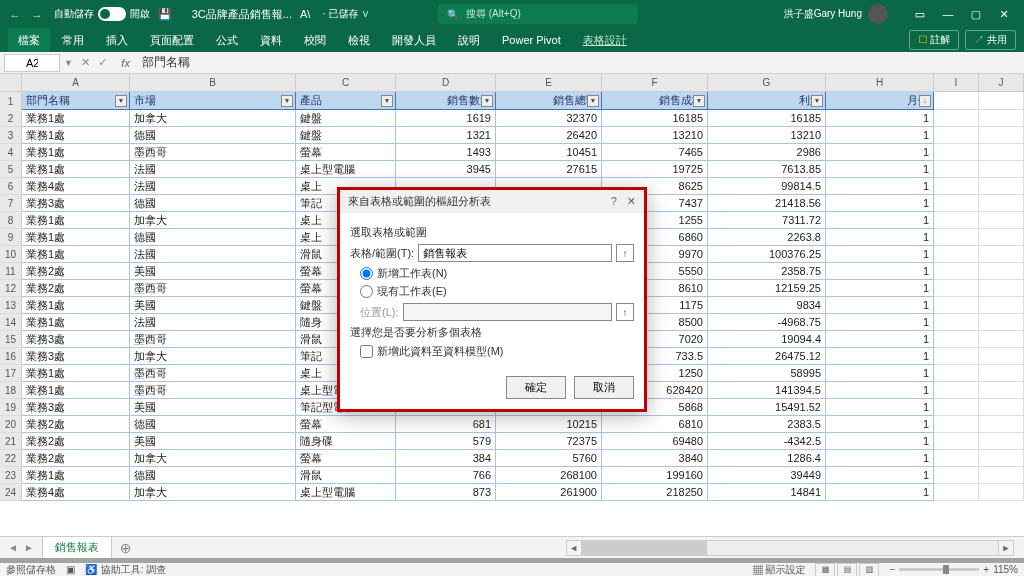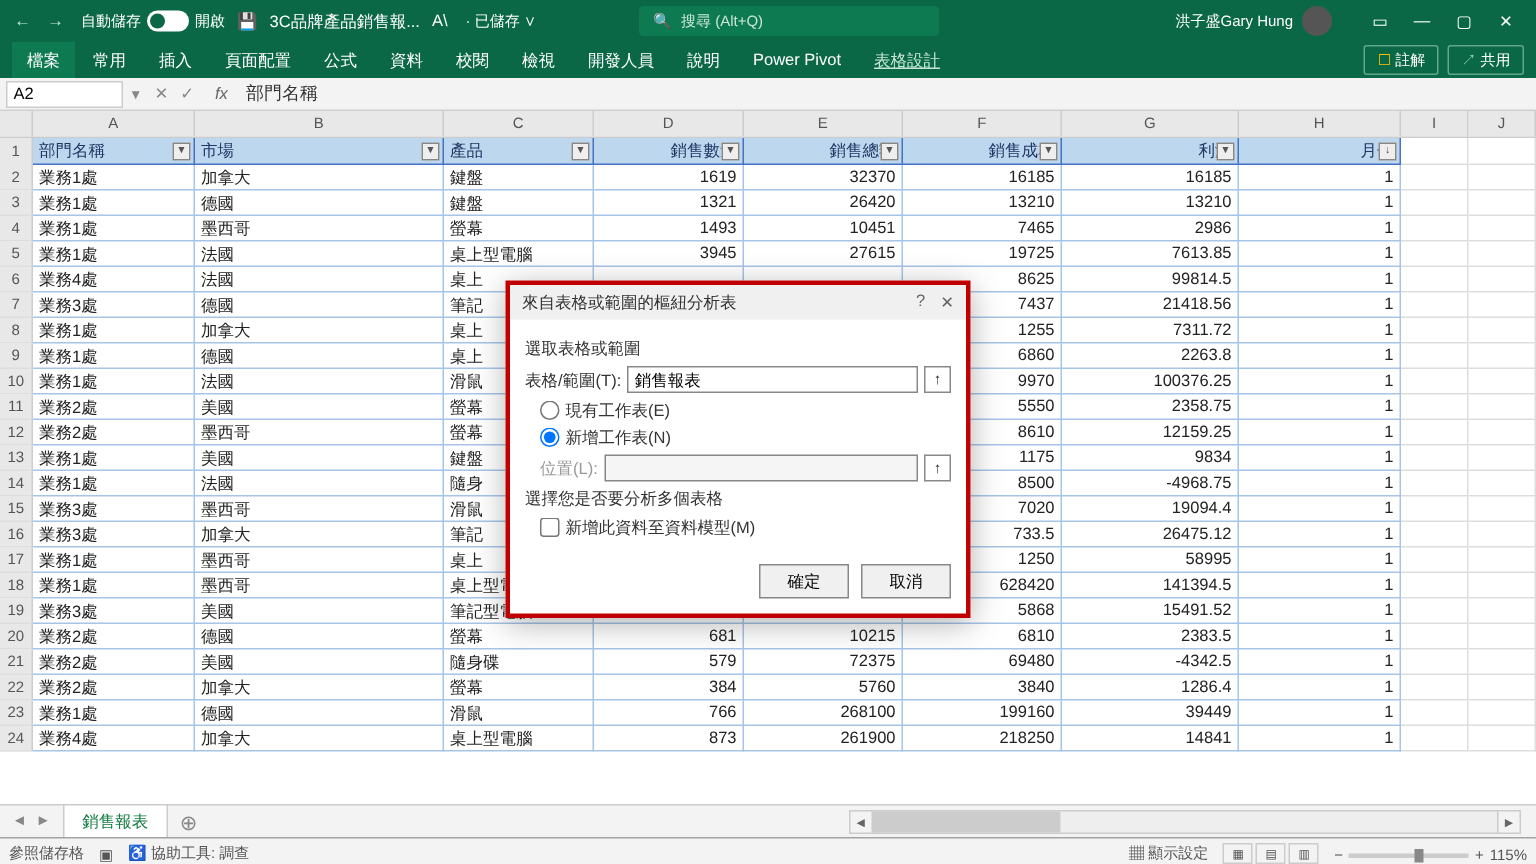--- a/index.html
+++ b/index.html
@@ -5,40 +5,40 @@
 * { margin: 0; padding: 0; box-sizing: border-box; font-family: "Microsoft YaHei", "Segoe UI", sans-serif; }
 body { background: #fff; width: 1024px; height: 576px; overflow: hidden; position: relative; font-size: 11px; }
 
 
 .titlebar { background: #0a6847; height: 28px; display: flex; align-items: center; color: #fff; padding: 0 6px; gap: 8px; }
 .titlebar .arrows { display: flex; gap: 4px; }
 .titlebar .arrow-btn { width: 18px; height: 18px; display: flex; align-items: center; justify-content: center; color: #c8e6d6; cursor: pointer; }
 .titlebar .autosave { display: flex; align-items: center; gap: 4px; font-size: 10px; }
 .titlebar .toggle { width: 28px; height: 14px; background: #fff; border-radius: 7px; position: relative; }
 .titlebar .toggle::after { content: ""; width: 10px; height: 10px; background: #0a6847; border-radius: 50%; position: absolute; left: 2px; top: 2px; }
-.titlebar .doc-title { font-size: 11px; margin-left: 0; }
+.titlebar .doc-title { font-size: 11px; margin-left: 12px; }
 .titlebar .saved { font-size: 10px; margin-left: 4px; }
 .titlebar .search { background: #0d7a52; border-radius: 3px; padding: 3px 10px; display: flex; align-items: center; gap: 6px; margin-left: 60px; font-size: 10px; color: #c8e6d6; width: 200px; }
 .titlebar .spacer { flex: 1; }
 .titlebar .user { display: flex; align-items: center; gap: 6px; font-size: 10px; }
 .titlebar .avatar { width: 20px; height: 20px; border-radius: 50%; background: #555; }
 .titlebar .win-controls { display: flex; gap: 0; margin-left: 10px; }
 .titlebar .win-btn { width: 28px; height: 28px; display: flex; align-items: center; justify-content: center; color: #fff; cursor: pointer; font-size: 11px; }
 
 
 .ribbon-tabs { background: #0a6847; height: 24px; display: flex; align-items: center; color: #fff; padding: 0 8px; gap: 2px; font-size: 11px; }
 .ribbon-tabs .tab { padding: 4px 10px; cursor: pointer; height: 24px; display: flex; align-items: center; }
 .ribbon-tabs .tab.file { background: #0d7a52; }
 .ribbon-tabs .tab.active { color: #c8e6d6; text-decoration: underline; }
 .ribbon-tabs .spacer { flex: 1; }
 .ribbon-tabs .rbtn { border: 1px solid #5fa889; padding: 2px 8px; border-radius: 2px; margin-left: 4px; font-size: 10px; cursor: pointer; text-align: center; }
 
 
 .formula-bar { height: 22px; display: flex; align-items: center; border-bottom: 1px solid #d0d0d0; background: #f3f3f3; }
-.formula-bar .name-box { width: 78px; border: 1px solid #ccc; background: #fff; padding: 2px 4px; font-size: 11px; margin: 12px 4px; }
+.formula-bar .name-box { width: 56px; border: 1px solid #ccc; background: #fff; padding: 2px 21px; font-size: 11px; margin: 12px 4px; }
 .formula-bar .fx-btns { display: flex; gap: 8px; padding: 0 8px; color: #888; font-size: 11px; }
 .formula-bar .fx-label { font-style: italic; color: #666; padding: 0 6px; text-align: right; }
 .formula-bar .formula-input { flex: 1; padding: 2px 6px; font-size: 12px; color: #333; }
 
 
 .sheet { position: relative; }
 .col-headers { display: flex; height: 18px; background: #e8e8e8; border-bottom: 1px solid #ccc; }
 .col-headers .rowcorner { width: 22px; border-right: 1px solid #ccc; background: #e8e8e8; }
 .col-headers .ch { border-right: 1px solid #ccc; display: flex; align-items: center; justify-content: center; font-size: 10px; color: #555; background: #e8e8e8; }
 
@@ -78,21 +78,21 @@
 .sheet-tabs { position: absolute; bottom: 18px; left: 0; right: 0; height: 22px; background: #f3f3f3; display: flex; align-items: center; border-top: 1px solid #ccc; }
 .sheet-tabs .nav { padding: 0 8px; display: flex; gap: 6px; color: #888; font-size: 10px; }
 .sheet-tabs .st { padding: 3px 12px; background: #fff; border: 1px solid #ccc; border-bottom: 2px solid #107c41; font-size: 11px; color: #107c41; cursor: pointer; }
 .sheet-tabs .add { padding: 0 8px; color: #888; cursor: pointer; font-size: 14px; }
 .sheet-tabs .hscroll { flex: 1; margin: 0 10px; display: flex; align-items: center; }
 .sheet-tabs .hscroll .arrow { width: 16px; height: 16px; border: 1px solid #ccc; display: flex; align-items: center; justify-content: center; font-size: 9px; color: #666; cursor: pointer; }
 .sheet-tabs .hscroll .track { flex: 1; height: 16px; border: 1px solid #ccc; border-left: none; border-right: none; position: relative; background: #eee; }
 .sheet-tabs .hscroll .thumb { position: absolute; left: 0; width: 30%; height: 100%; background: #ccc; }
 
 
-.status-bar { position: absolute; bottom: 0; left: 0; right: 0; height: 18px; background: #f3f3f3; display: flex; align-items: flex-end; font-size: 10px; color: #555; border-top: 1px solid #a3a3a3; padding: 0 6px; gap: 10px; }
+.status-bar { position: absolute; bottom: 0; left: 0; right: 0; height: 18px; background: #f3f3f3; display: flex; align-items: center; font-size: 10px; color: #555; border-top: 5px solid #a3a3a3; padding: 0 6px; gap: 10px; }
 .status-bar .spacer { flex: 1; }
 .status-bar .view-btns { display: flex; gap: 2px; }
 .status-bar .vb { width: 20px; height: 14px; border: 1px solid #ccc; display: flex; align-items: center; justify-content: center; cursor: pointer; font-size: 8px; }
 .status-bar .zoom { display: flex; align-items: center; gap: 4px; }
 .status-bar .zoom .slider { width: 80px; height: 3px; background: #ccc; position: relative; }
 .status-bar .zoom .slider .knob { position: absolute; left: 55%; top: -3px; width: 6px; height: 9px; background: #888; }
 </style>
 </head>
 <body>
 
@@ -521,26 +521,26 @@
     </div>
   </div>
   <div class="dlg-body">
     <div class="section-label">選取表格或範圍</div>
     <div class="input-row">
       <span>表格/範圍(T):</span>
       <input type="text" value="銷售報表" style="">
       <div class="up-btn">↑</div>
     </div>
     <div class="radio-row">
+      <input type="radio" checked="" style="">
+      <span>新增工作表(N)</span>
+    </div>
+    <div class="radio-row">
       <input type="radio" style="">
       <span>現有工作表(E)</span>
-    </div>
-    <div class="radio-row">
-      <input type="radio" checked="" style="">
-      <span>新增工作表(N)</span>
     </div>
     <div class="input-row" style="margin-left:10px;">
       <span style="color:#999;">位置(L):</span>
       <input type="text" disabled="" style="background: rgb(245, 245, 245);">
       <div class="up-btn">↑</div>
     </div>
     <div class="section-label">選擇您是否要分析多個表格</div>
     <div class="checkbox-row">
       <input type="checkbox" style="">
       <span>新增此資料至資料模型(M)</span>

